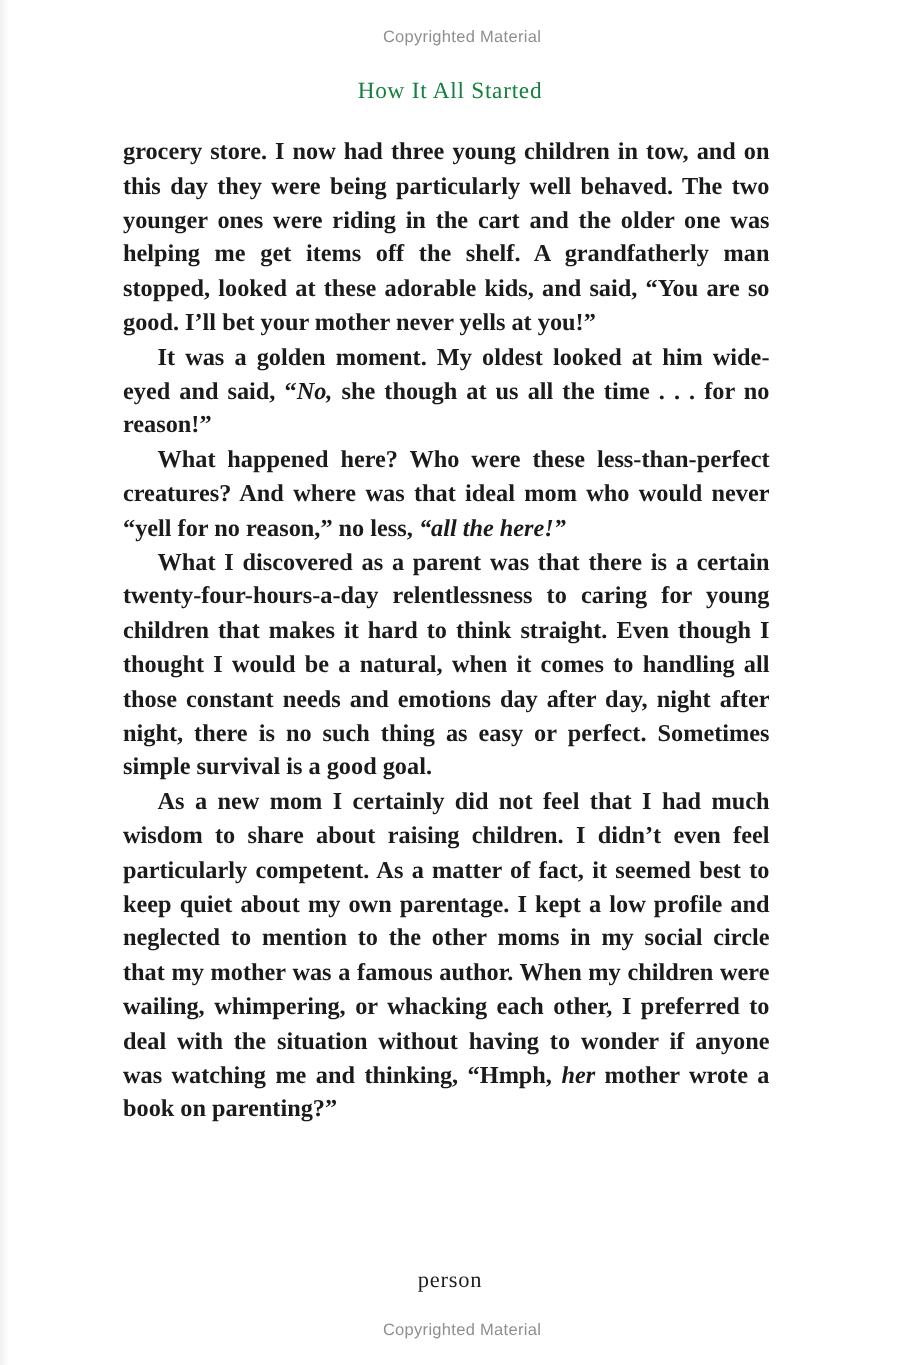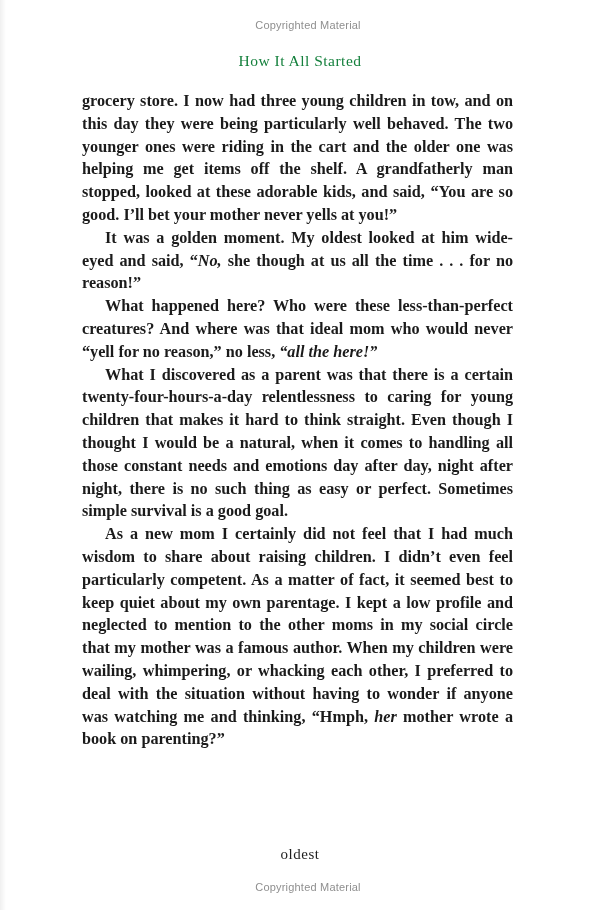--- a/index.html
+++ b/index.html
@@ -91,16 +91,16 @@
   <div class="running-header">How It All Started</div>
 
   <div class="body-text" id="body-text">
       <p class="para"><span>grocery store. I now had three young children in tow, and on this day they were being particularly well behaved. The two younger ones were riding in the cart and the older one was helping me get items off the shelf. A grandfatherly man stopped, looked at these adorable kids, and said, “You are so good. I’ll bet your mother never yells at you!”</span></p>
       <p class="para indent"><span>It was a golden moment. My oldest looked at him wide-eyed and said, “</span><em>No,</em><span> she though at us all the time . . . for no reason!”</span></p>
       <p class="para indent"><span>What happened here? Who were these less-than-perfect creatures? And where was that ideal mom who would never “yell for no reason,” no less, </span><em>“all the here!”</em></p>
       <p class="para indent"><span>What I discovered as a parent was that there is a certain twenty-four-hours-a-day relentlessness to caring for young children that makes it hard to think straight. Even though I thought I would be a natural, when it comes to handling all those constant needs and emotions day after day, night after night, there is no such thing as easy or perfect. Sometimes simple survival is a good goal.</span></p>
       <p class="para indent"><span>As a new mom I certainly did not feel that I had much wisdom to share about raising children. I didn’t even feel particularly competent. As a matter of fact, it seemed best to keep quiet about my own parentage. I kept a low profile and neglected to mention to the other moms in my social circle that my mother was a famous author. When my children were wailing, whimpering, or whacking each other, I preferred to deal with the situation without having to wonder if anyone was watching me and thinking, “Hmph, </span><em>her</em><span> mother wrote a book on parenting?”</span></p>
     </div>
 
-  <div class="page-number">oldest</div>
+  <div class="page-number">person</div>
 
   <div class="copyright bottom">Copyrighted Material</div>
 </div>
 
 </body></html>

